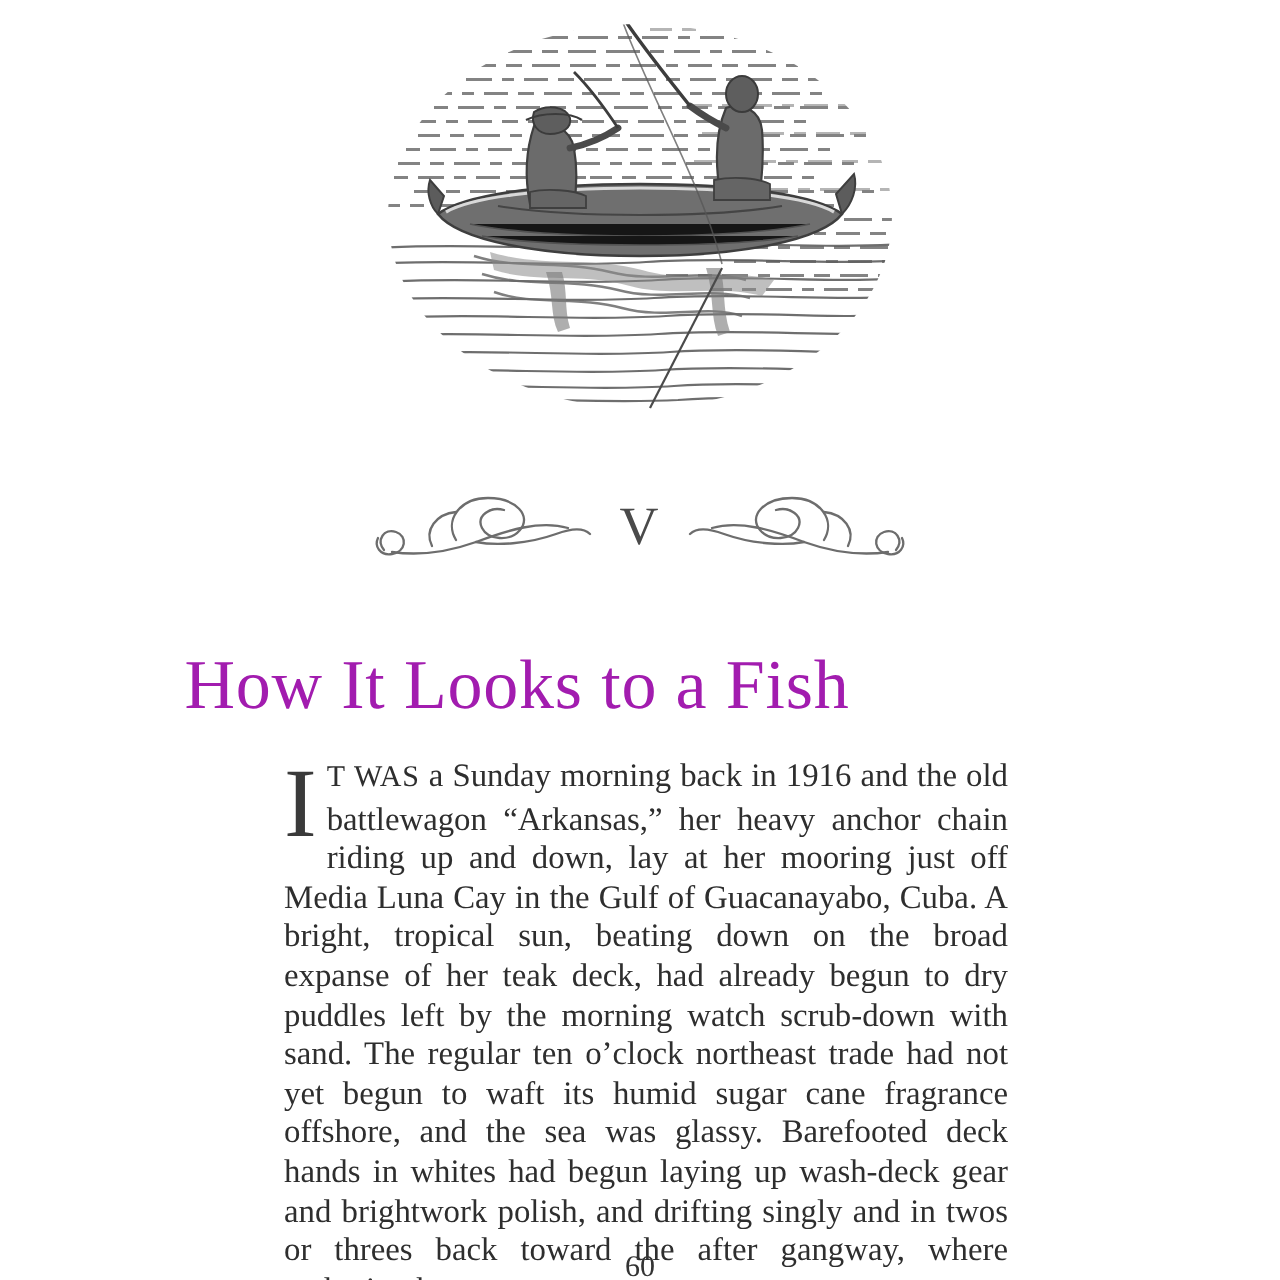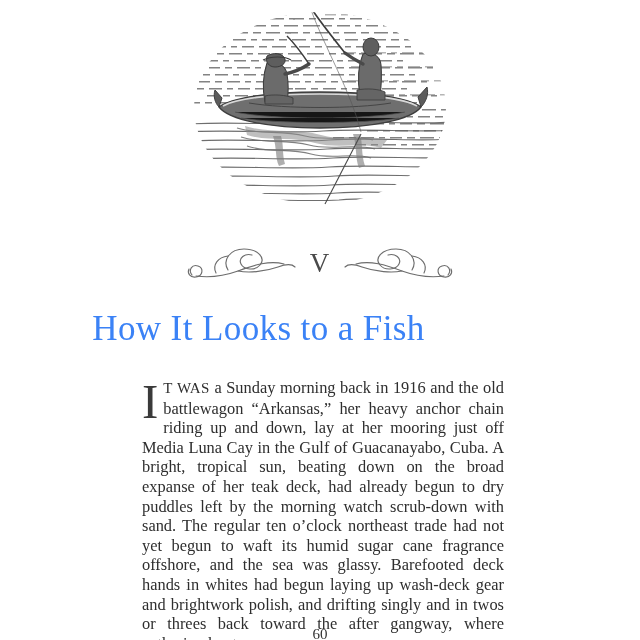--- a/index.html
+++ b/index.html
@@ -63,27 +63,27 @@
     color: #4a4a4a;
     letter-spacing: 1px;
     line-height: 1;
     padding-bottom: 2px;
   }
 
   
   .chapter-title {
     position: absolute;
     left: 0;
-    top: 288px;
+    top: 302px;
     width: 517px;
     text-align: center;
     font-family: "Liberation Serif", "DejaVu Serif", serif;
     font-size: 35px;
     font-weight: 400;
-    color: #3b82f6;
+    color: #a21caf;
     letter-spacing: 0.4px;
     line-height: 1.05;
   }
 
   
   .body-block {
     position: absolute;
     left: 142px;
     top: 378px;
     width: 362px;

